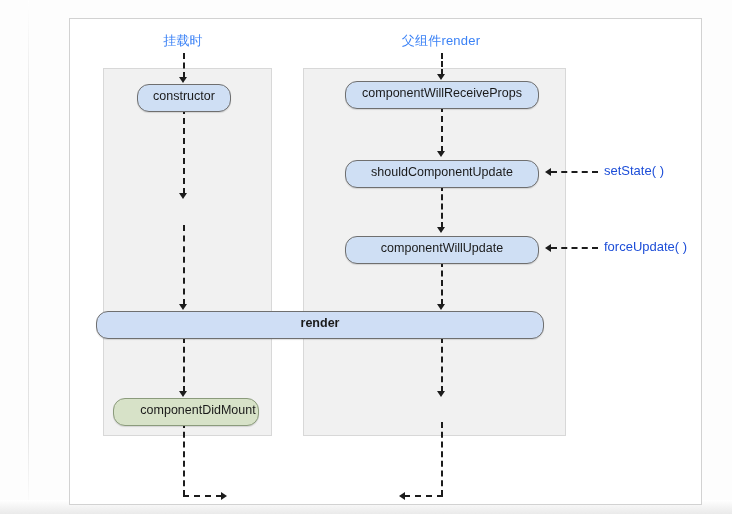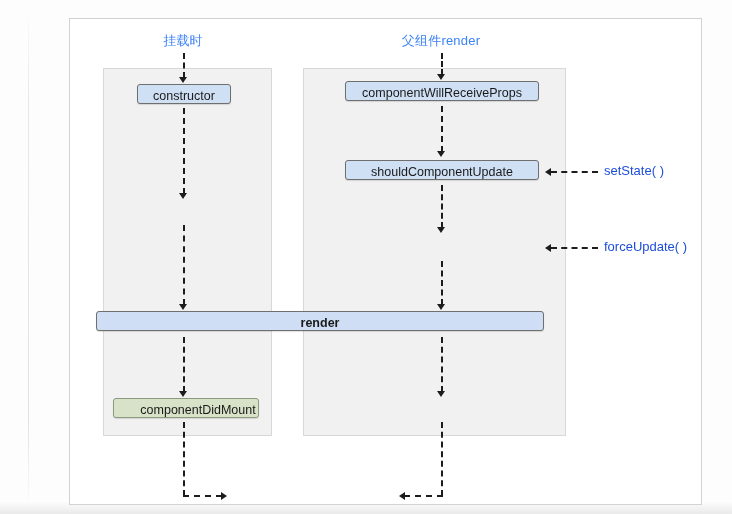--- a/index.html
+++ b/index.html
@@ -48,26 +48,26 @@
     font-size: 13px;
     color: #3b82f6;
     white-space: nowrap;
     transform: translateX(-50%);
     letter-spacing: 0.2px;
   }
 
   .node {
     position: absolute;
     box-sizing: border-box;
-    height: 20px;
+    height: 28px;
     line-height: 22px;
     text-align: center;
     font-size: 12.5px;
     color: #1a1a1a;
-    border-radius: 3px;
+    border-radius: 12px;
     border: 1px solid #6f6f6f;
     background: #cfdff4;
     box-shadow: 0 1px 1px rgba(0,0,0,0.12);
     white-space: nowrap;
   }
   .node.green {
     background: #d7e2c8;
     border-color: #8b9b7c;
     padding-left: 24px;
   }
@@ -176,18 +176,19 @@
 
   <div class="node" style="left:137px; top:84px; width:94px;">constructor</div>
 
 
   <div class="node green" style="left:113px; top:398px; width:146px;">componentDidMount</div>
 
   <div class="node" style="left:345px; top:81px; width:194px;">componentWillReceiveProps</div>
 
   <div class="node" style="left:345px; top:160px; width:194px;">shouldComponentUpdate</div>
 
+  <div class="node" style="left:345px; top:236px; width:194px;">componentWillUpdate</div>
 
 
   <div class="node render-bar" style="left:96px; top:311px; width:448px;">render</div>
 
 
 </div>
 
 </body></html>

